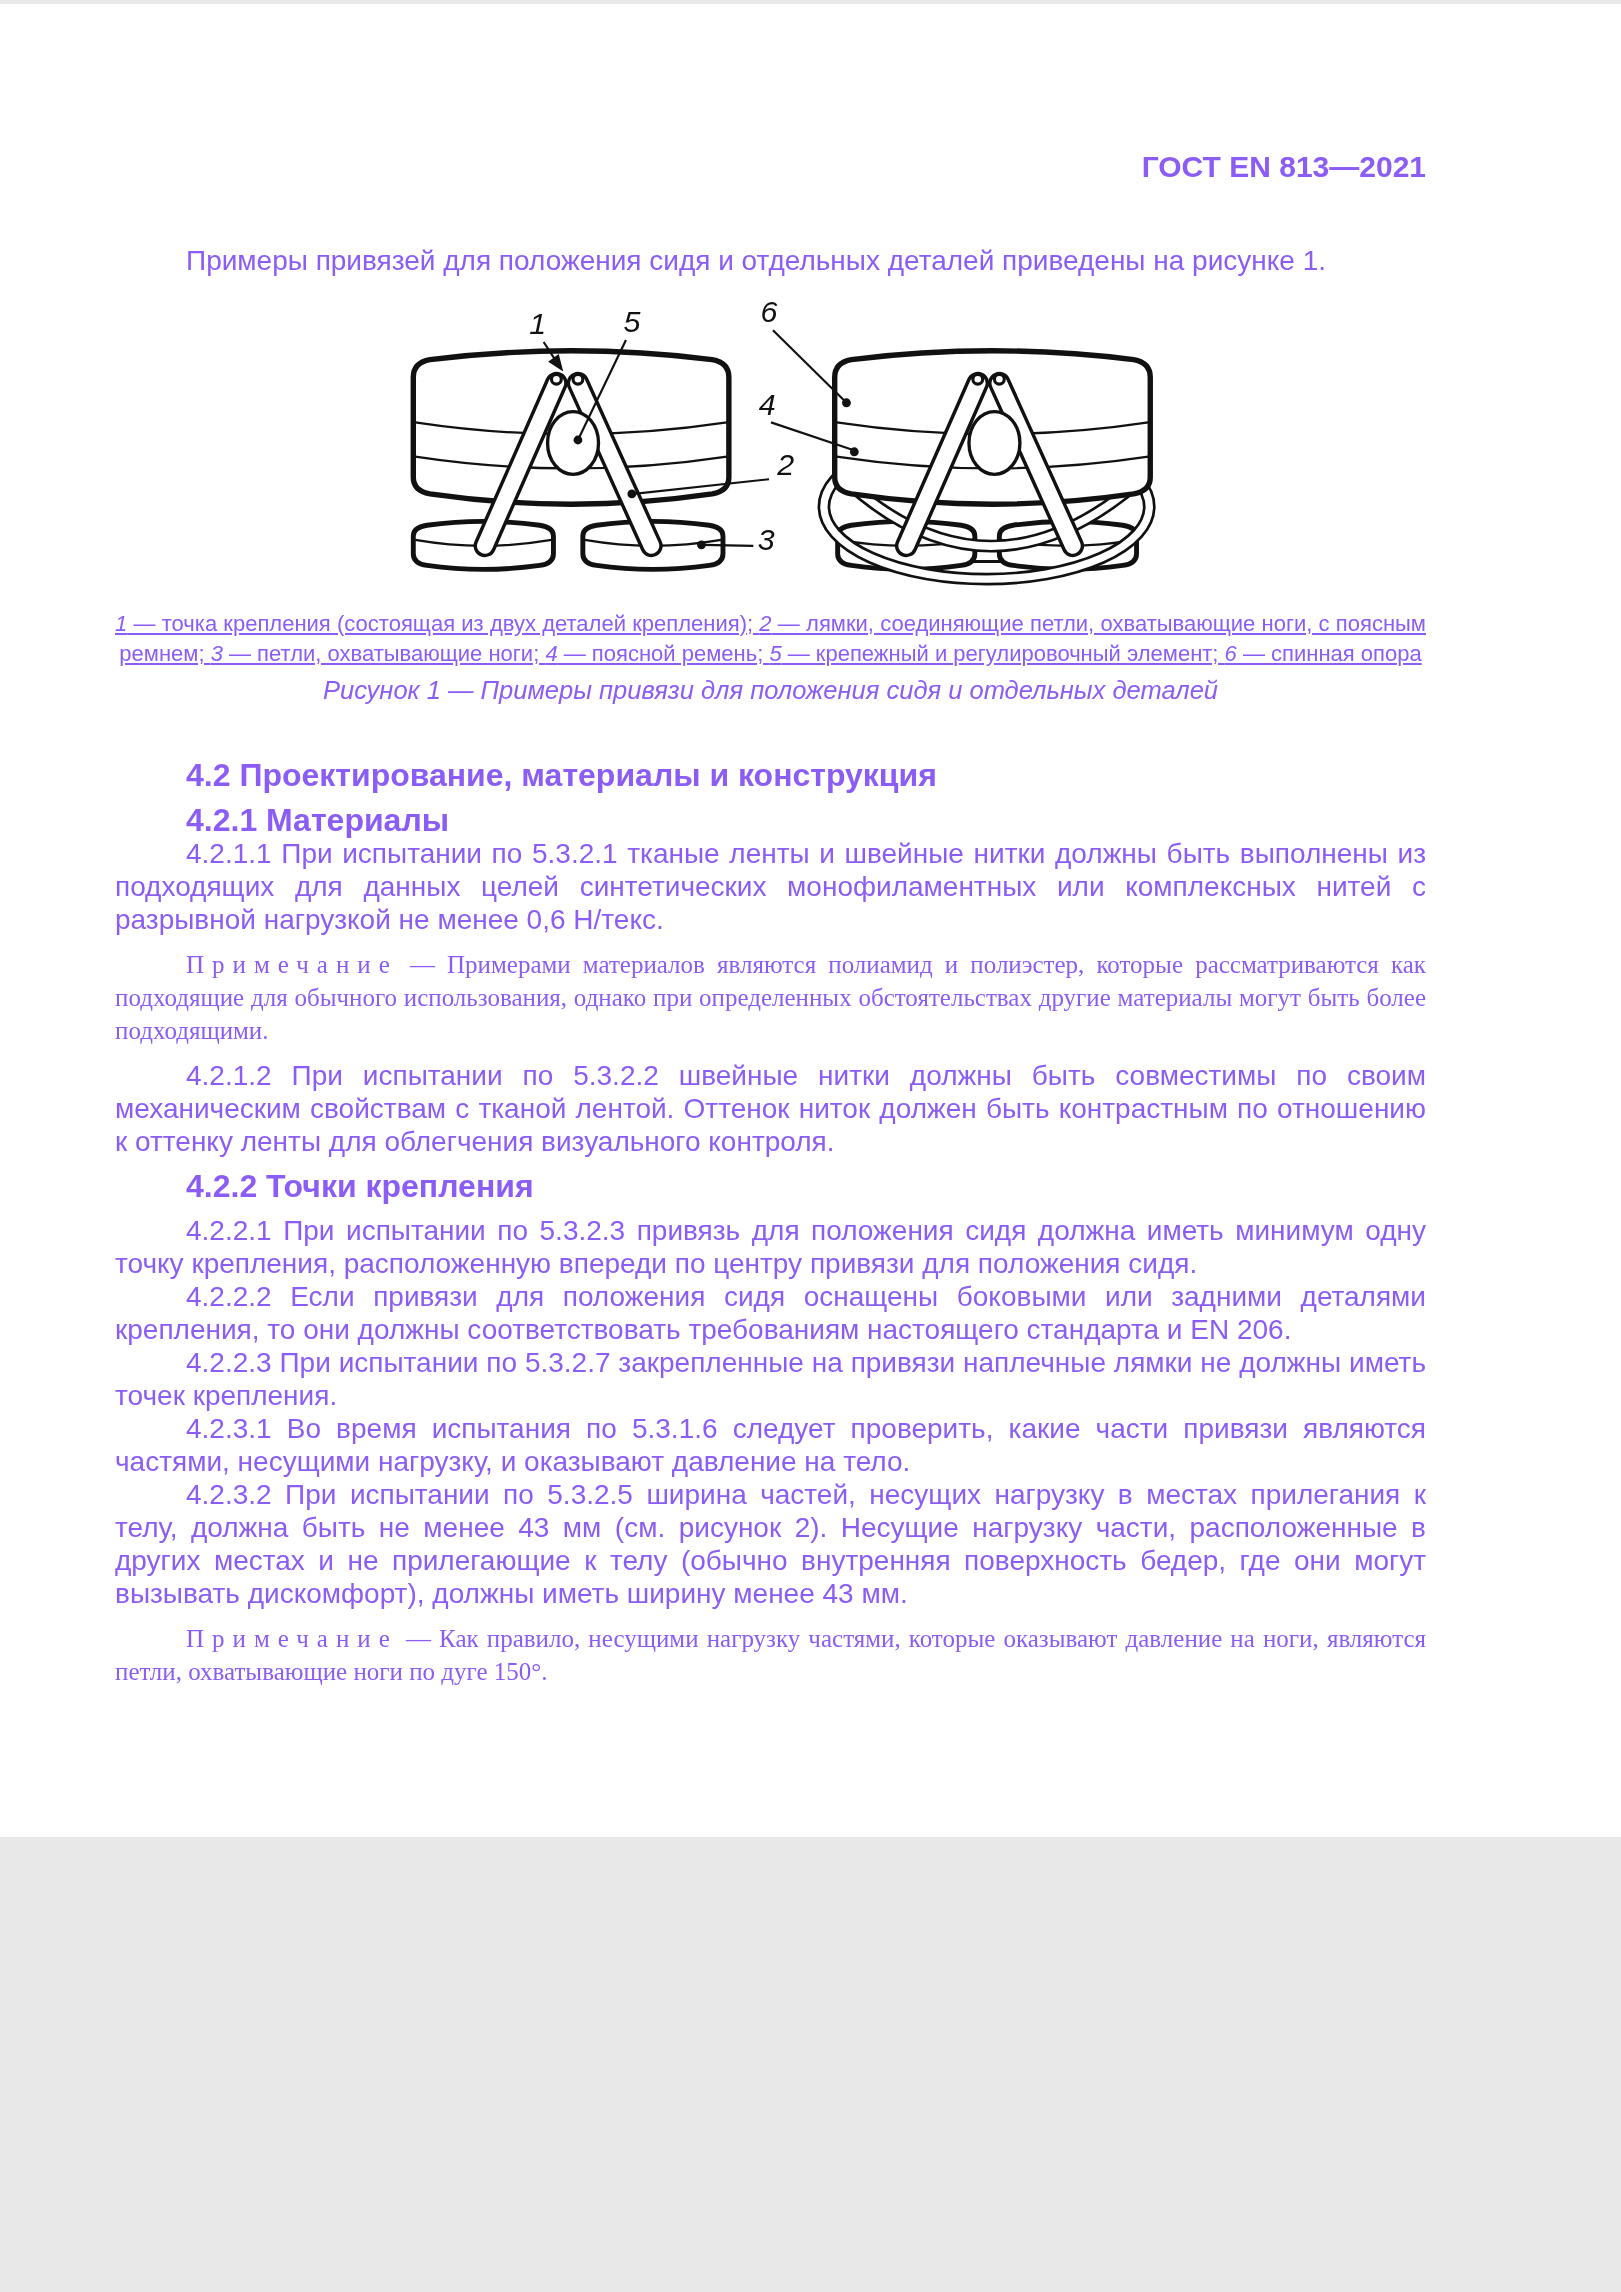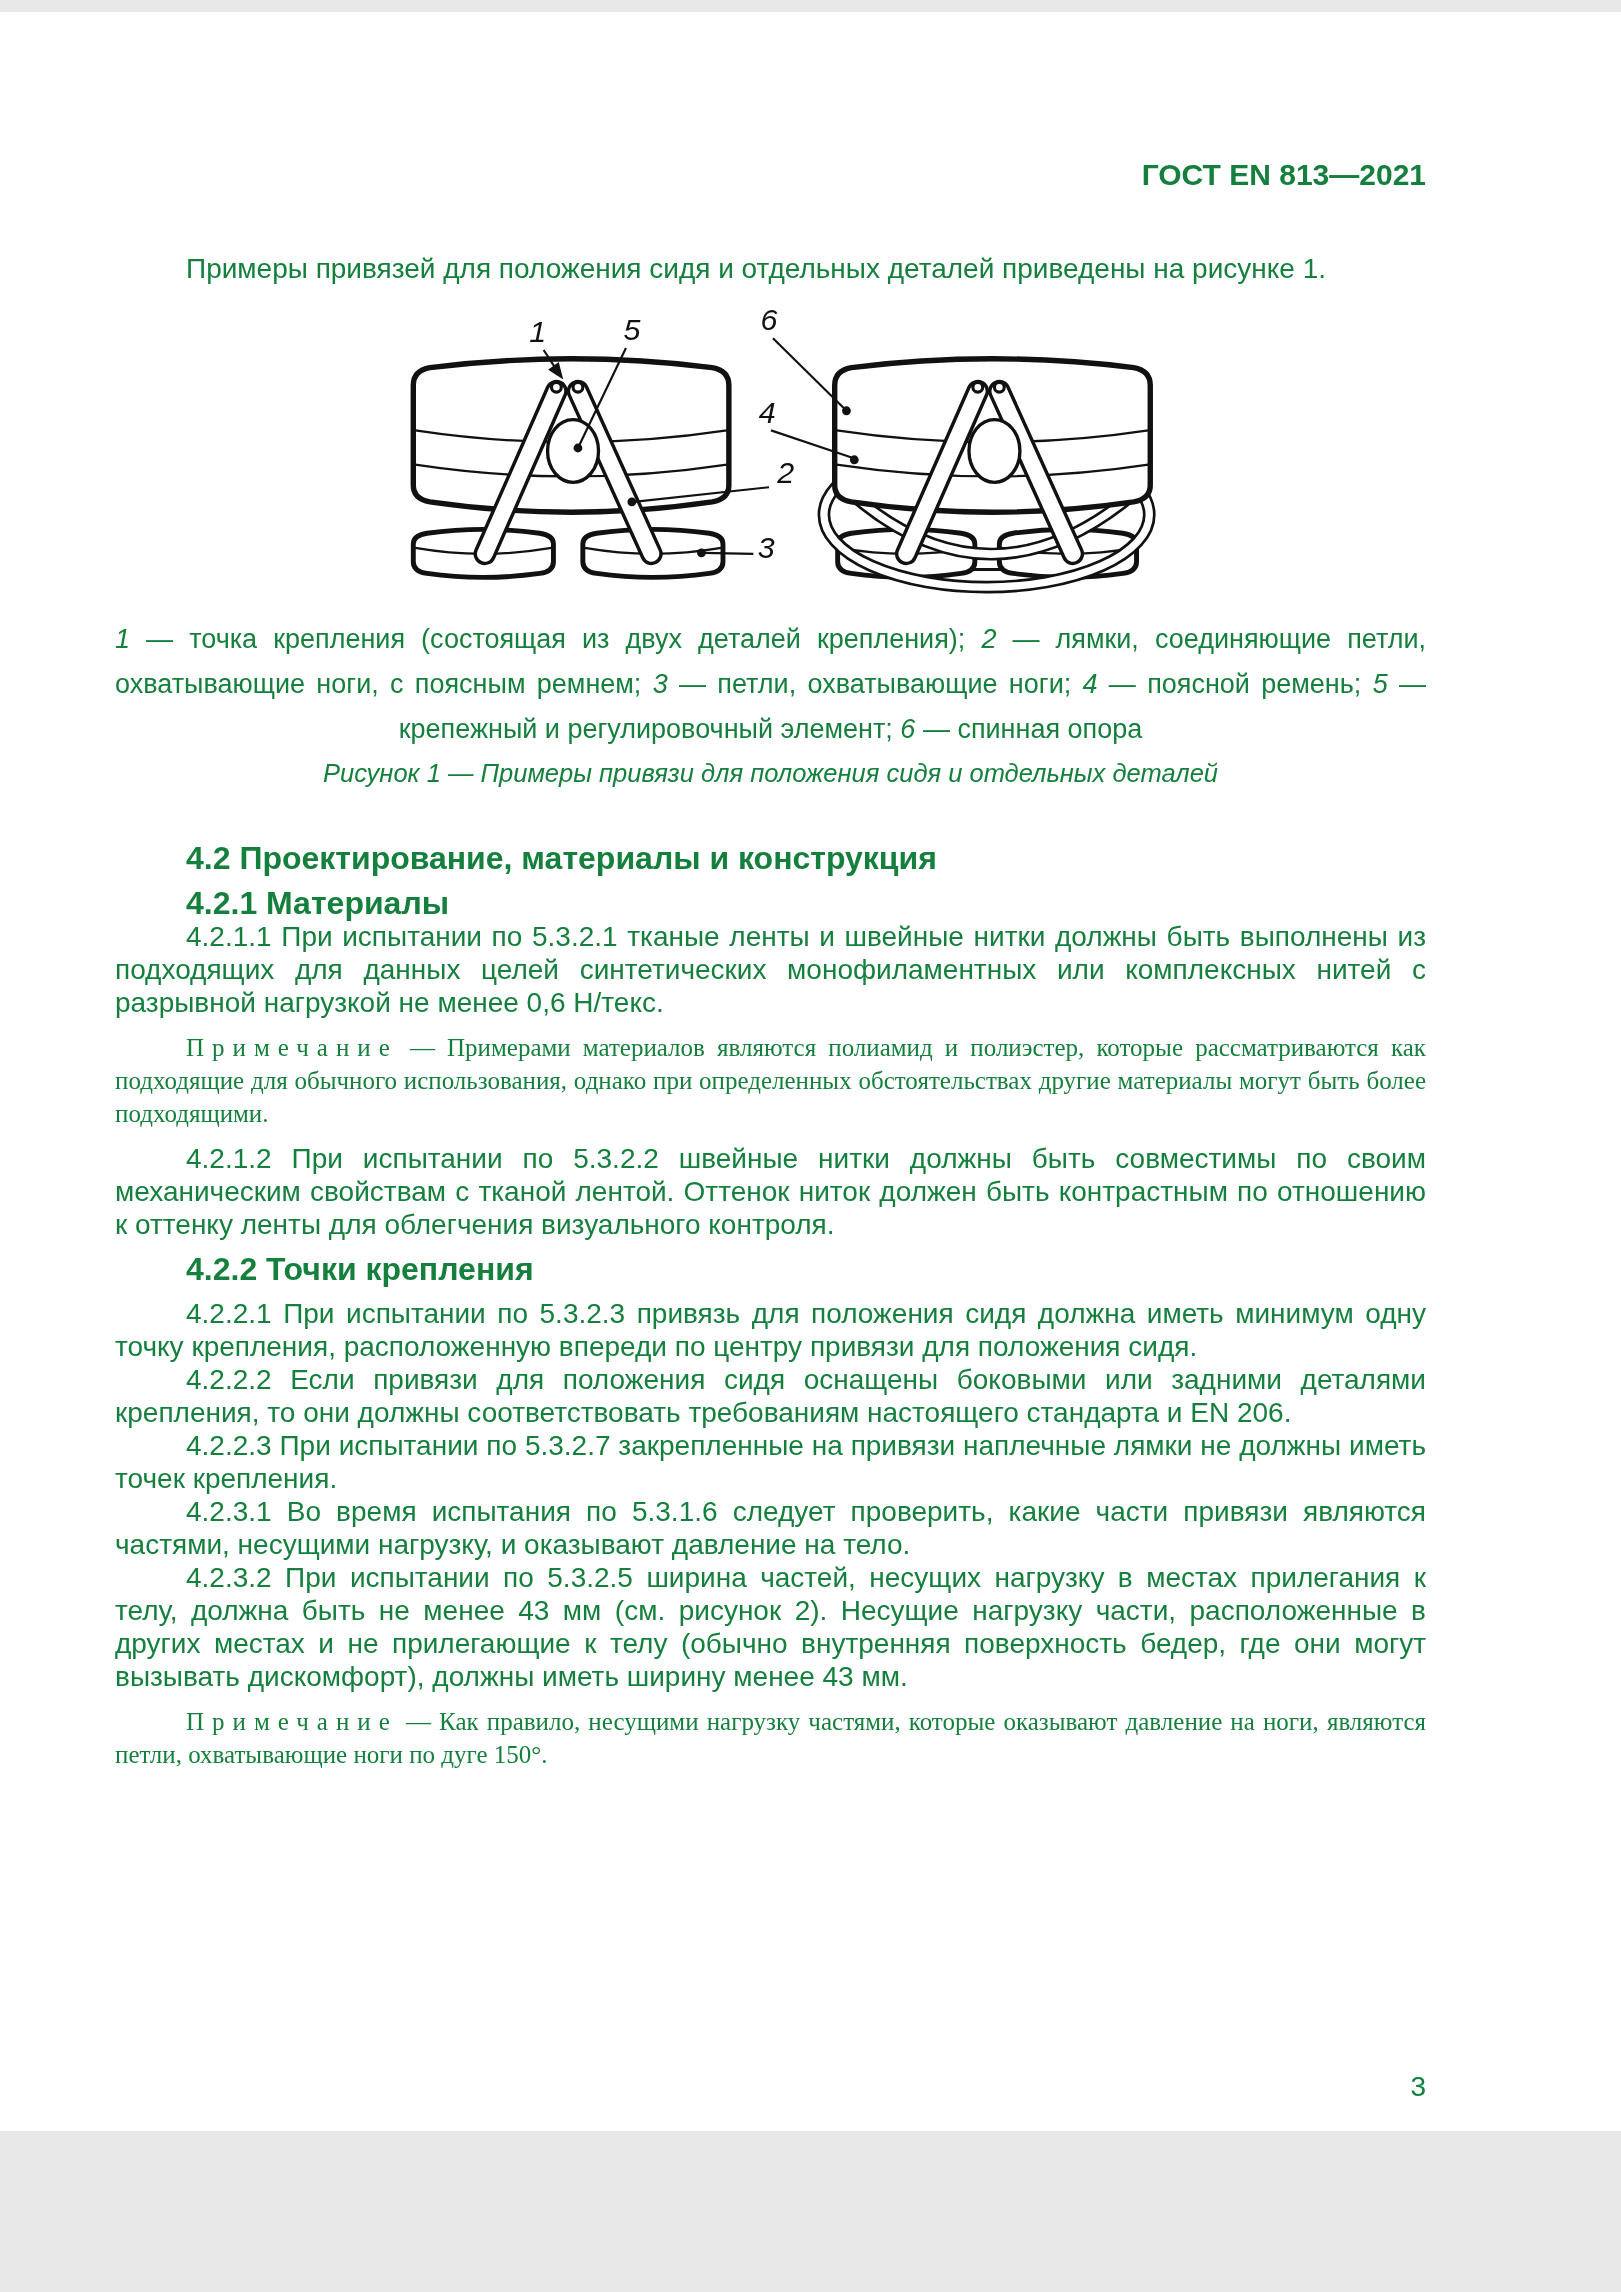--- a/index.html
+++ b/index.html
@@ -1,24 +1,24 @@
 <!DOCTYPE html>
 <html><head>
 <meta charset="utf-8">
 <style>
   html,body { margin:0; padding:0; background:#e8e8e8; }
   .page {
     position:relative;
-    width:1621px; height:2119px;
-    margin:12px auto;
+    width:1621px; height:1833px;
+    margin:4px auto;
     background:#ffffff;
     box-sizing:border-box;
     padding:145px 195px 0 115px;
     font-family:"Liberation Sans", sans-serif;
-    color:#15803d;
+    color:#8b5cf6;
   }
   .running-header {
     text-align:right;
     font-weight:bold;
     font-size:30px;
     line-height:35px;
   }
   p, .hd { margin:0; }
   .body-text {
     font-size:28px;
@@ -33,24 +33,25 @@
     text-indent:71px;
   }
   .hd-42  { margin-top:51px; }
   .hd-421 { margin-top:12.7px; }
   .hd-422 { margin-top:11.8px; margin-bottom:11.8px; }
   .intro  { margin-top:60px; }
   figure { margin:5.9px 0 0 0; }
   .fig-svg { display:block; margin:0 auto; }
   .legend {
     margin-top:11.8px;
-    font-size:27px;
-    line-height:45px;
+    font-size:22px;
+    line-height:30px;
     text-align:justify;
     text-align-last:center;
+    text-decoration:underline;
   }
   .legend i { font-style:italic; }
   .caption {
     margin-top:3.9px;
     font-size:25.5px;
     line-height:35px;
     text-align:center;
     font-style:italic;
   }
   .note {

